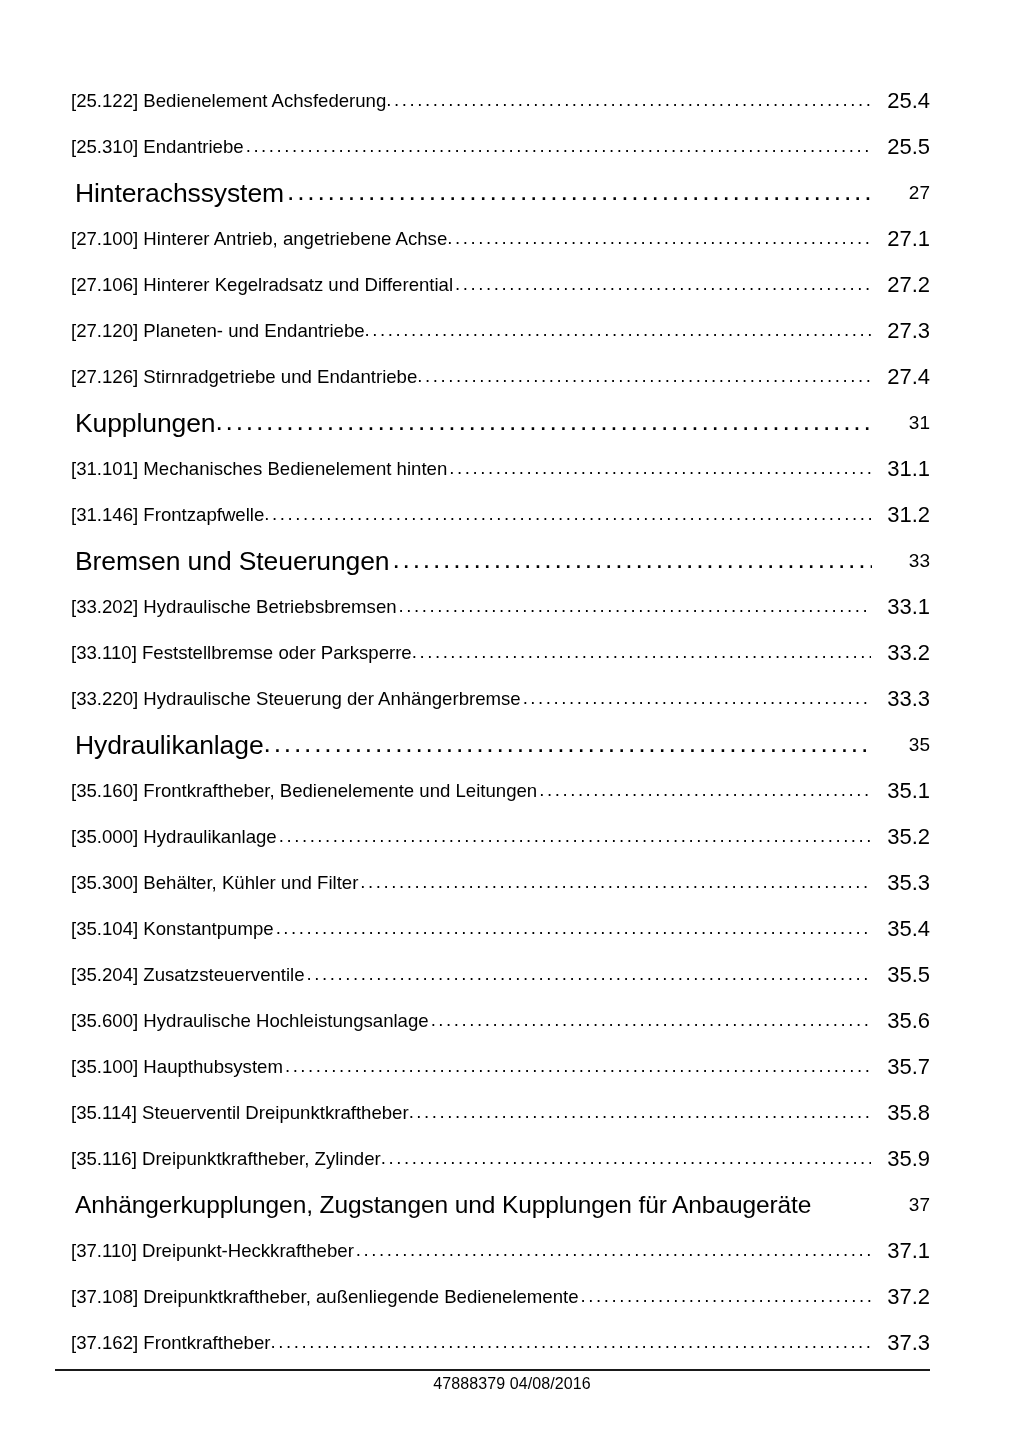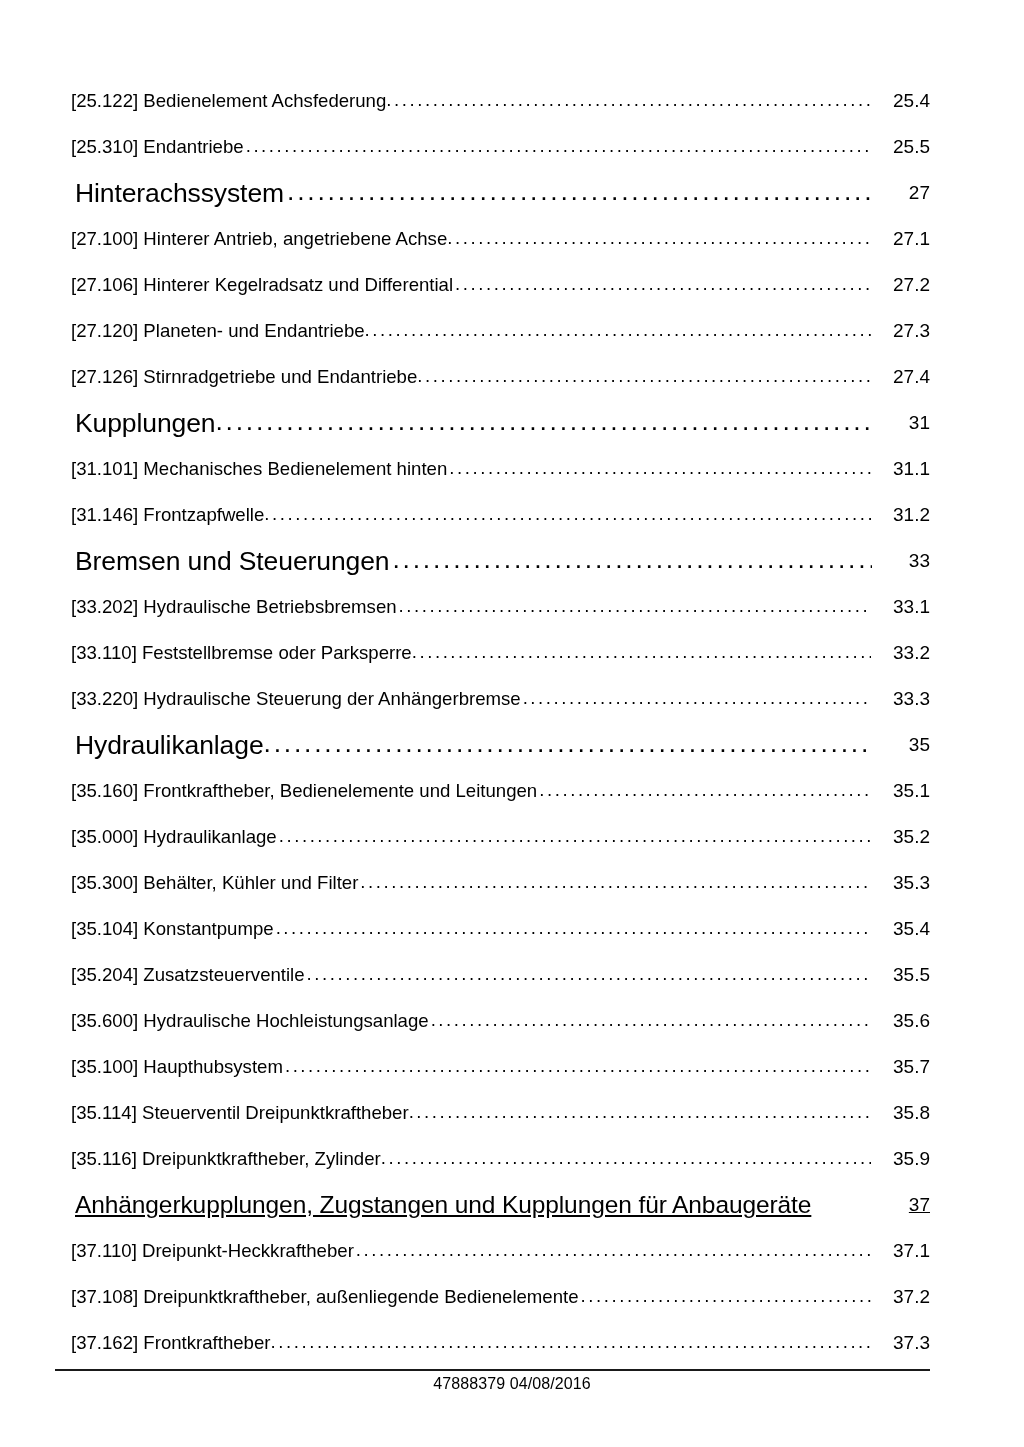--- a/index.html
+++ b/index.html
@@ -90,21 +90,20 @@
     word-spacing: -4.6px;
     bottom: -4px;
   }
   .row.section .pageno {
     width: 56px;
     font-size: 19px;
   }
   .row.section.wide {
     font-size: 24.5px;
     justify-content: space-between;
-    text-decoration: underline;
   }
   .row.section.wide .pageno {
     width: auto;
     padding-left: 10px;
   }
 
   
   .row.entry {
     font-size: 18.6px;
     line-height: 24px;
@@ -117,21 +116,21 @@
     font-size: 18.6px;
     height: 16px;
     margin: 0 3px 0 2px;
   }
   .row.entry .leader::after {
     word-spacing: -2.6px;
     bottom: -3px;
   }
   .row.entry .pageno {
     width: 56px;
-    font-size: 19px;
+    font-size: 22px;
   }
 
   
   .row.tight .leader { margin-left: 0px; }
 
   
   .footer-rule {
     position: absolute;
     left: 55px;
     top: 1369px;

